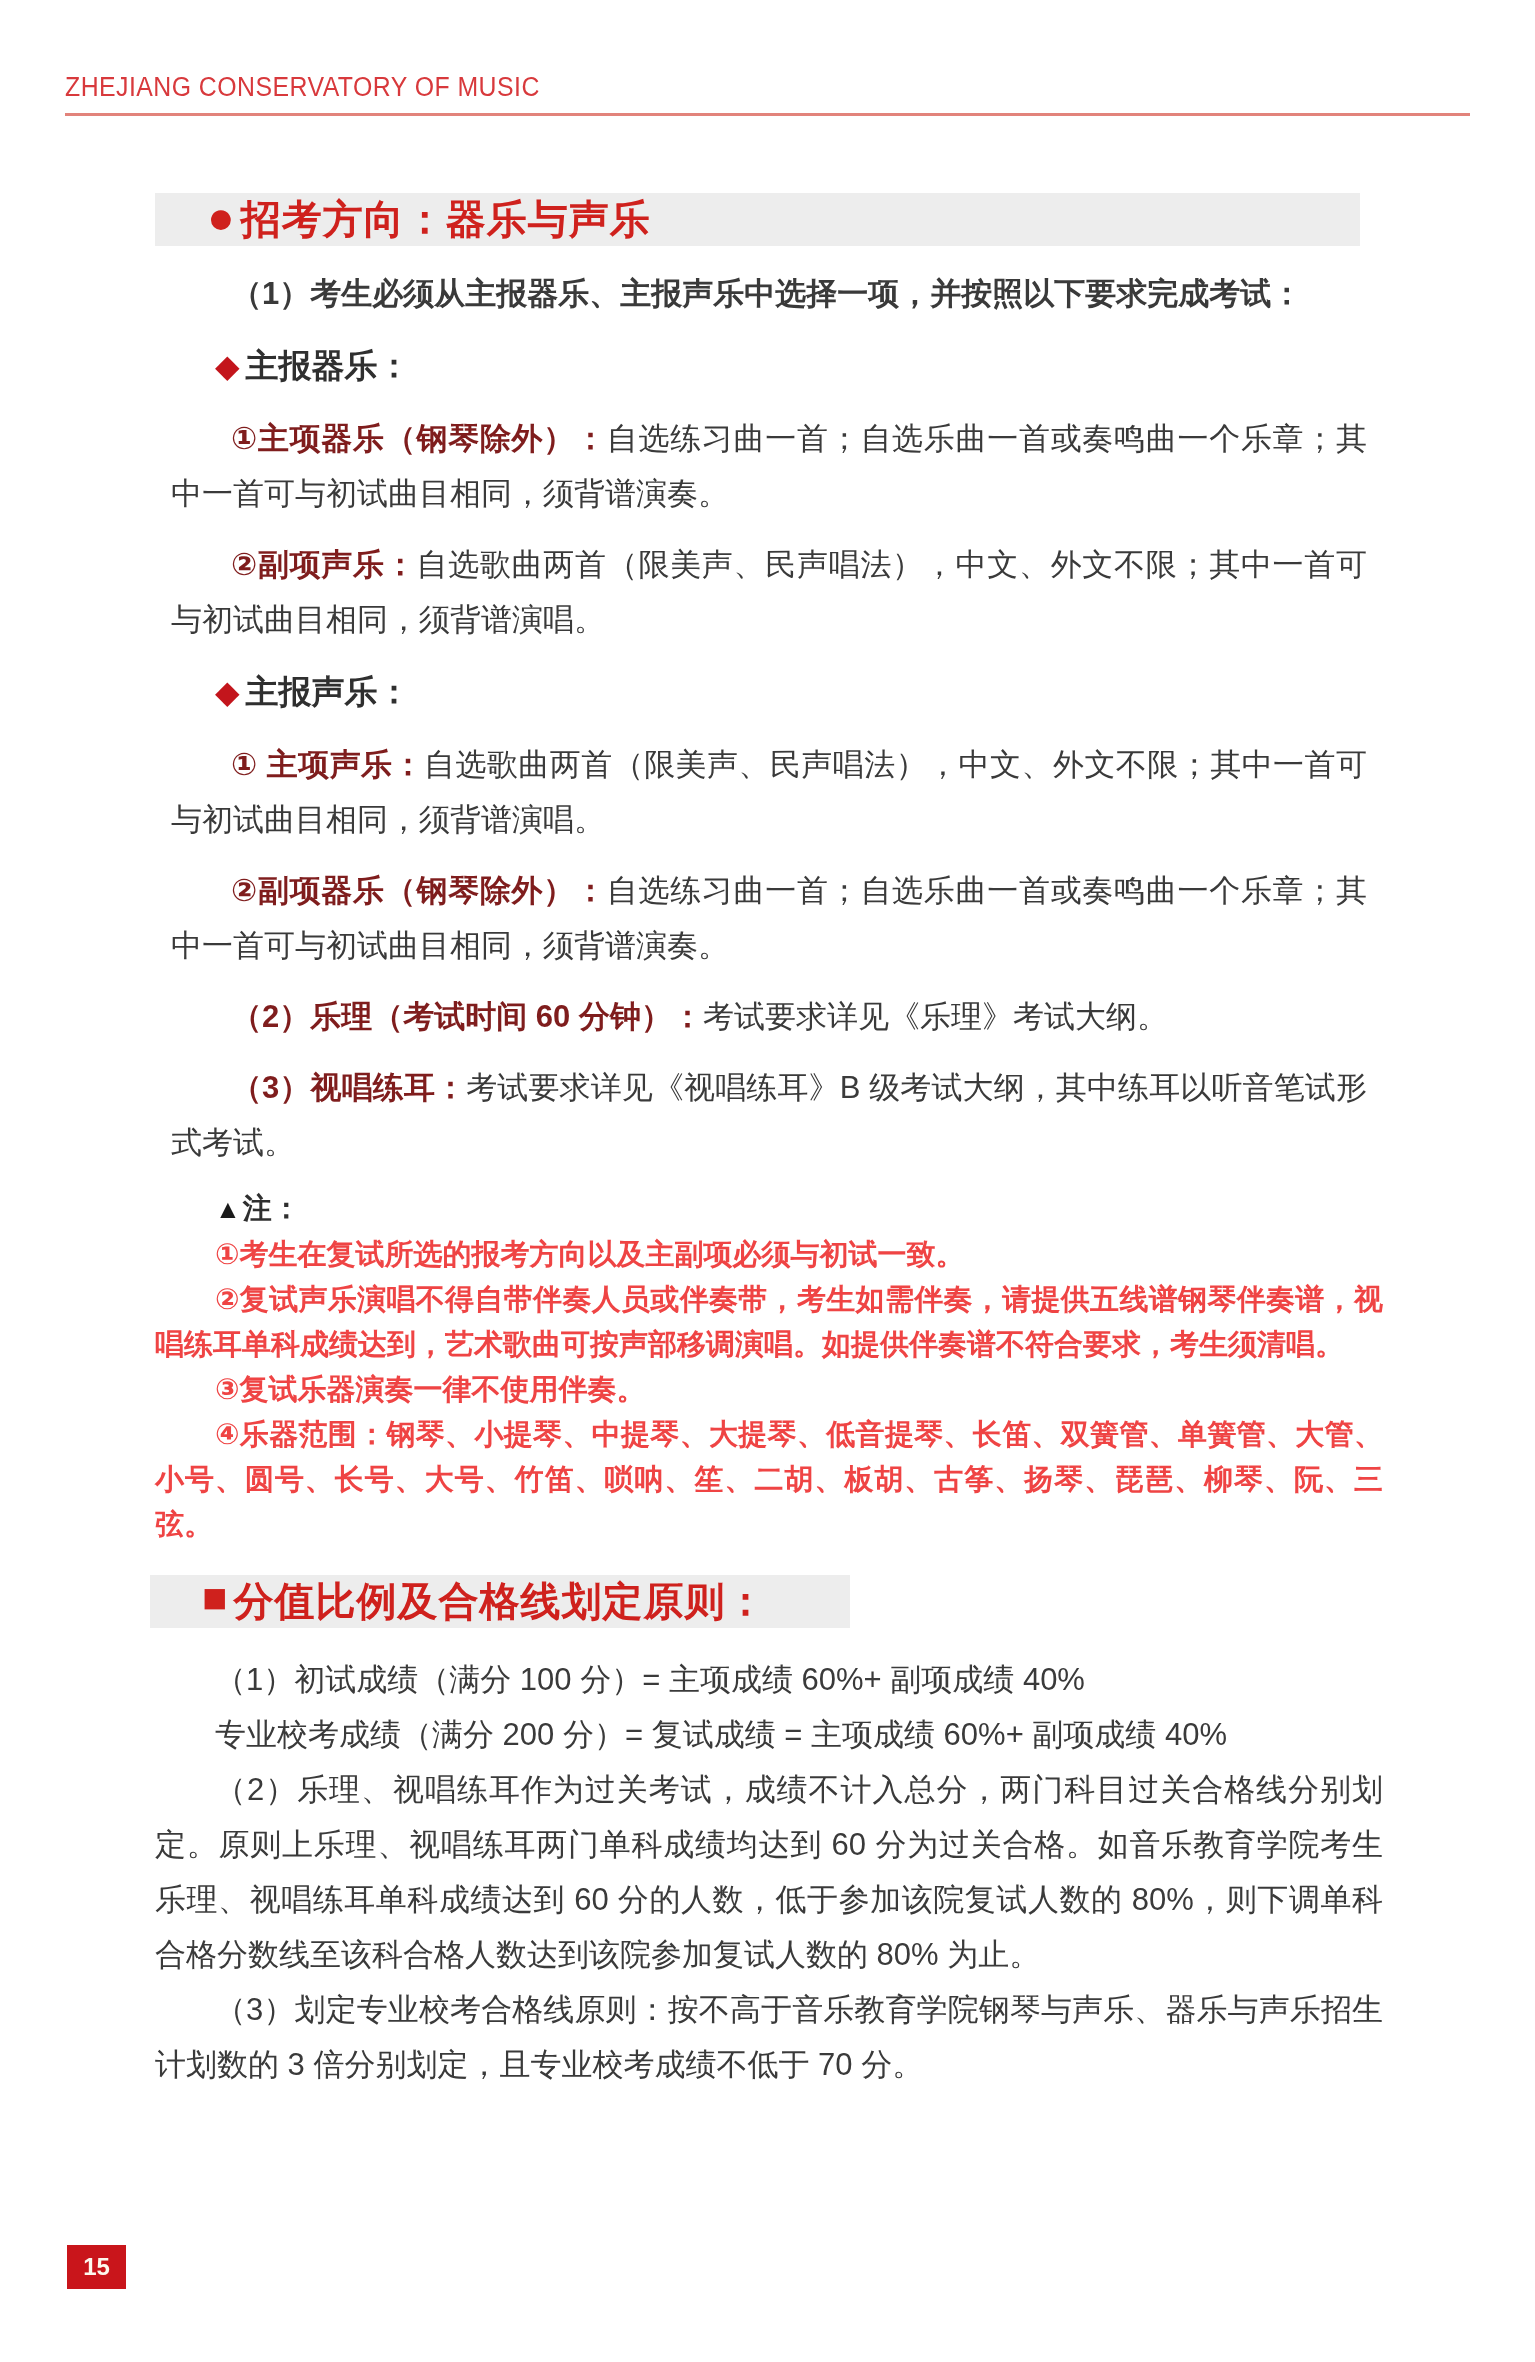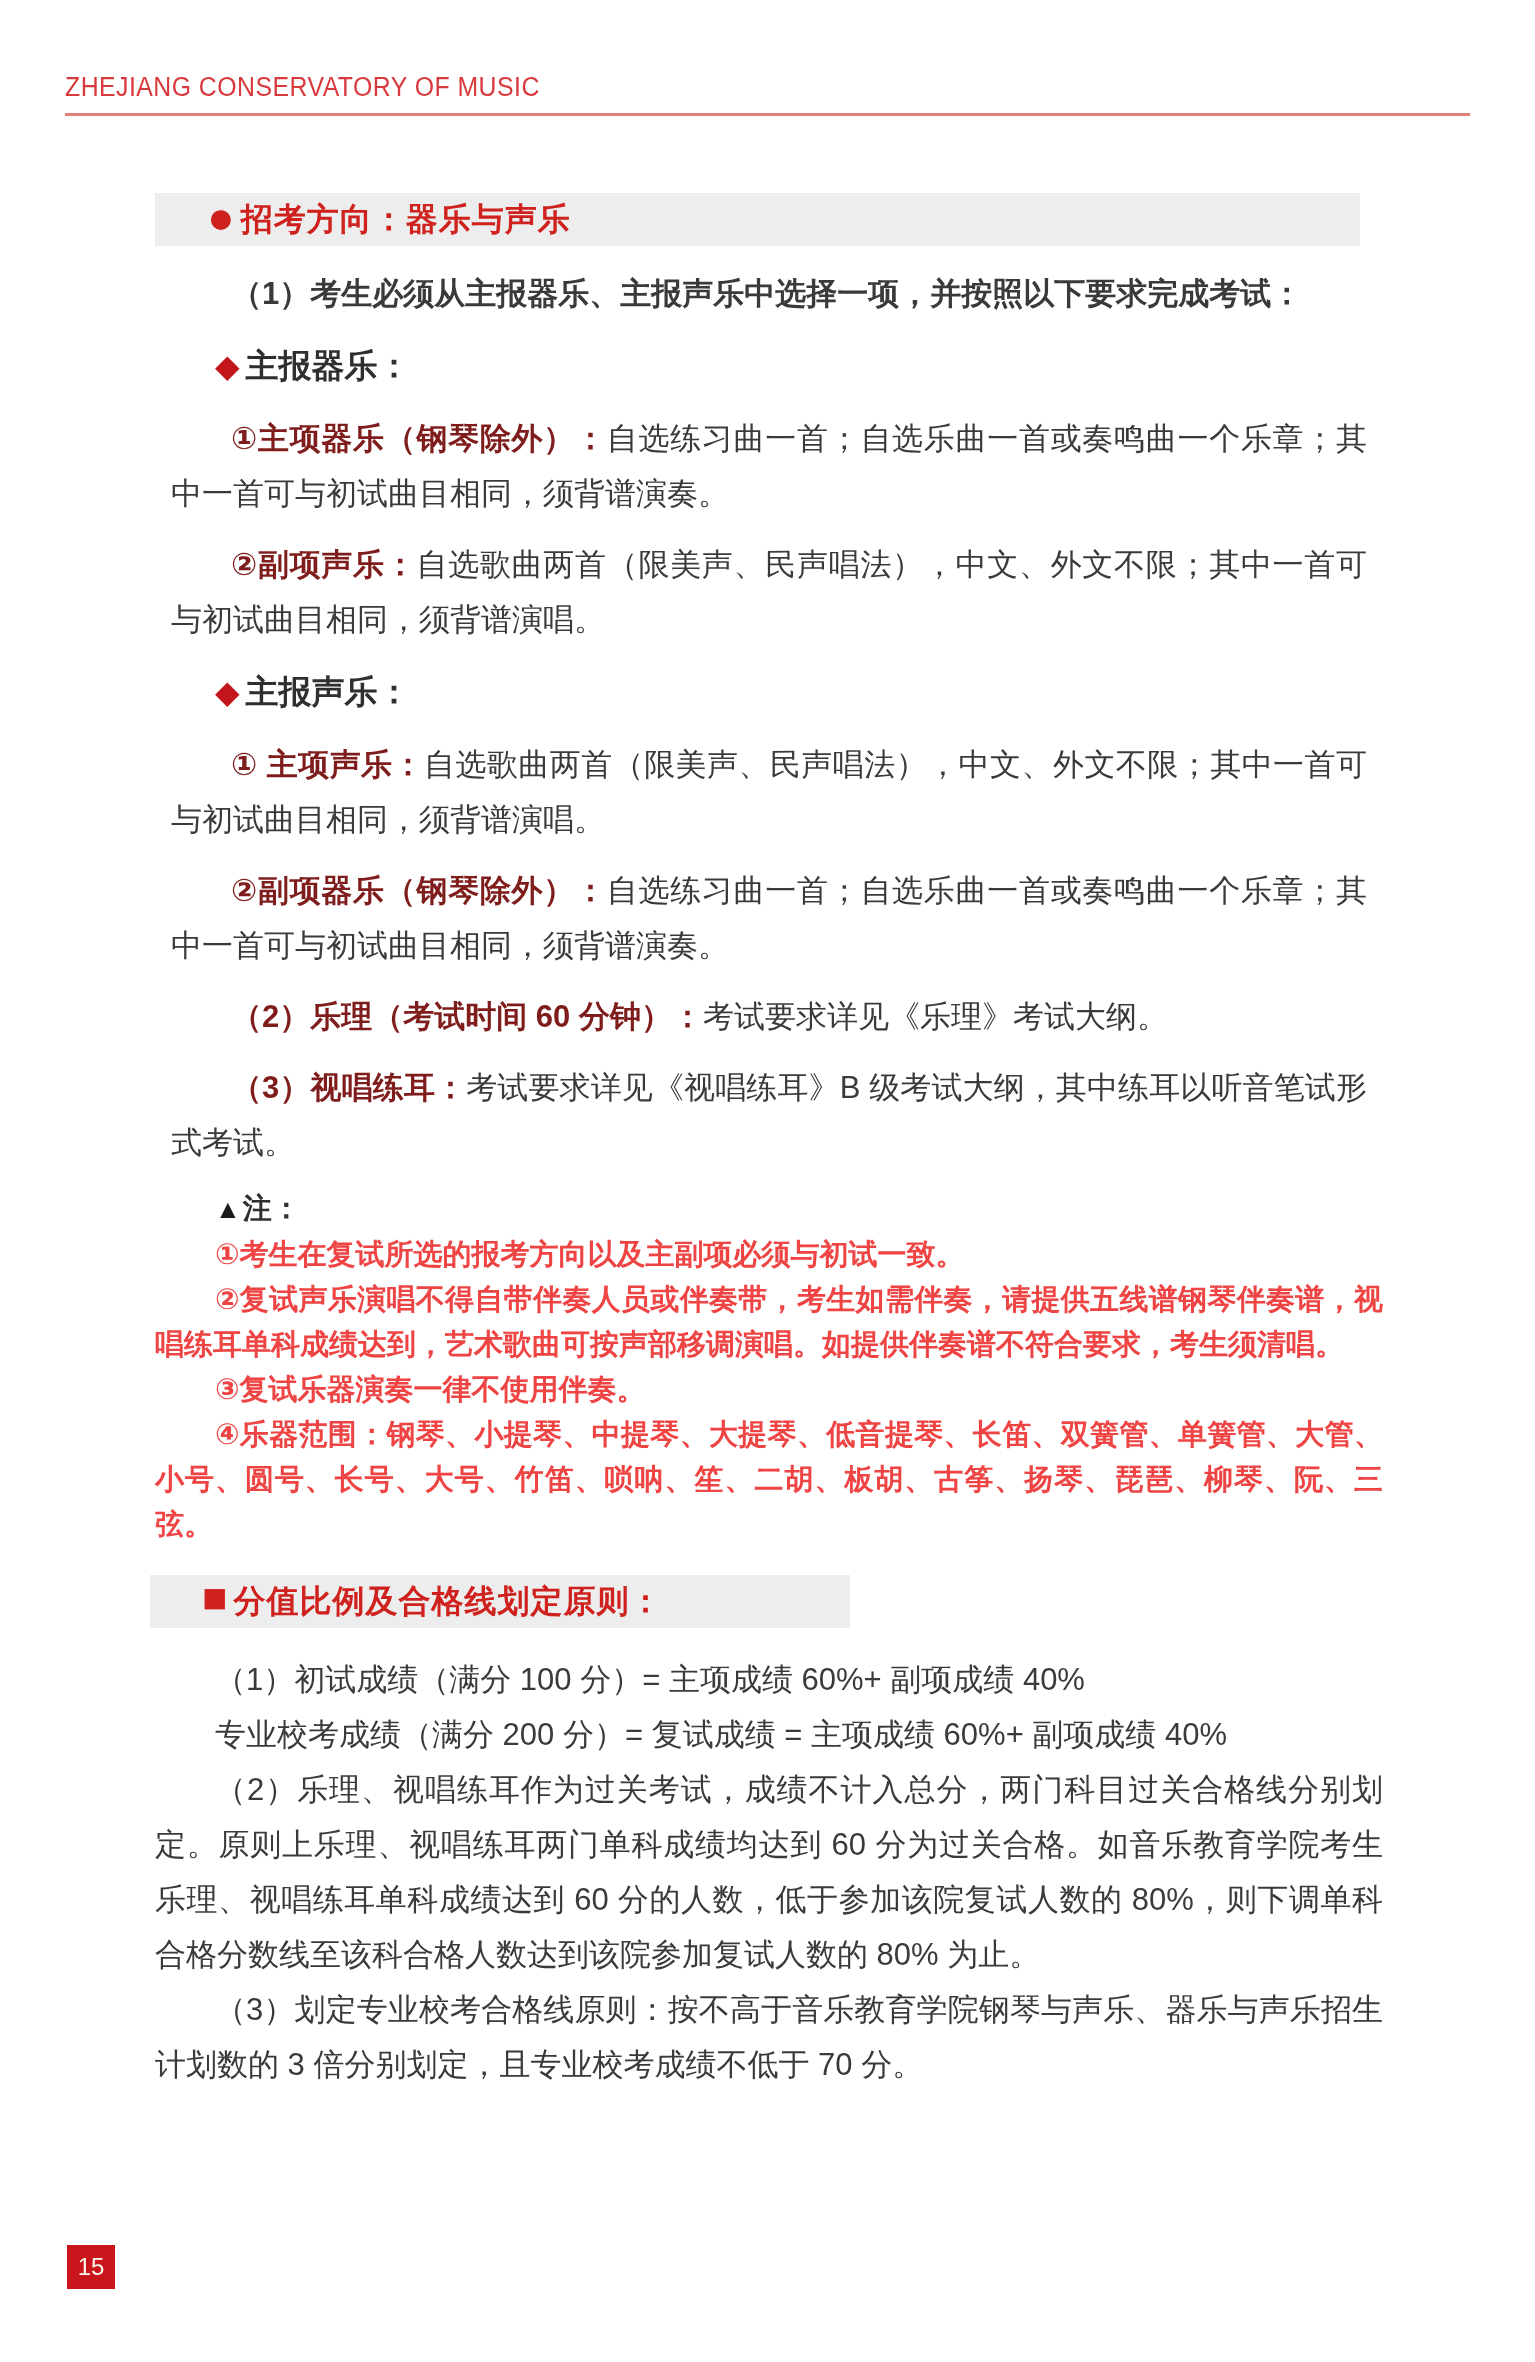--- a/index.html
+++ b/index.html
@@ -33,21 +33,21 @@
     padding-left:52px;box-sizing:border-box;
   }
   .secbar.first{width:1205px;}
   .secbar.second{width:700px;margin-left:-5px;}
   .sec-bullet{
     color:#cf211d;font-size:46px;line-height:46px;
     margin-right:6px;display:inline-block;transform:translateY(-3px);
   }
   .sec-bullet.square{font-size:42px;transform:translateY(-4px);}
   .sec-title{
-    color:#cf211d;font-size:32px;font-weight:bold;letter-spacing:1px;
+    color:#cf211d;font-size:40px;font-weight:bold;letter-spacing:1px;
     white-space:nowrap;
     text-align:center;
   }
   .para{
     font-size:31px;line-height:55px;
     text-align:justify;text-indent:60px;
     margin:16px;
   }
   .para.intro{margin-top:20px;font-weight:bold;}
   .subhead{
@@ -70,23 +70,23 @@
   }
   .s2para{
     font-size:31px;line-height:55px;
     text-align:justify;text-indent:60px;margin:0;
   }
   .s2block{margin-top:24px;}
   .secbar.second{margin-top:28px;}
   
   .page-badge{
     position:absolute;left:67px;top:2245px;
-    width:48px;height:44px;background:#c9151b;
+    width:59px;height:44px;background:#c9151b;
     display:flex;align-items:center;justify-content:center;
-    color:#fdf8ee;font-size:24px;font-weight:normal;
+    color:#fdf8ee;font-size:24px;font-weight:bold;
   }
 </style>
 </head>
 <body>
 
 <div class="brand">ZHEJIANG CONSERVATORY OF MUSIC</div>
 <div class="rule"></div>
 
 <div class="content">
 

